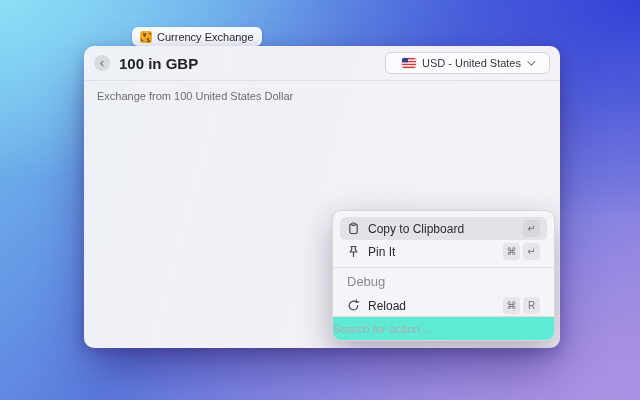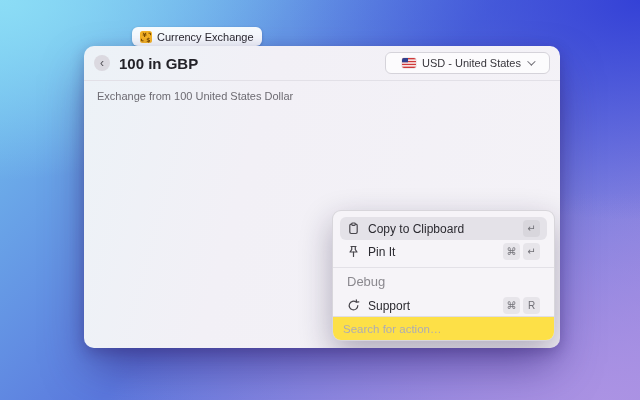--- a/index.html
+++ b/index.html
@@ -77,22 +77,22 @@
   .keys { margin-left:auto; display:flex; gap:3px; }
   .key {
     min-width:17px; height:17px; padding:0 3px; border-radius:4px; background:#e7e5ea;
     display:flex; align-items:center; justify-content:center;
     font-size:10px; color:#717077; font-weight:500;
   }
   .action-row.selected .key { background:#d8d6dc; }
   .panel-divider { height:1px; background:#e3e1e7; margin:4px -7px 3px; }
   .panel-section-label { font-size:13px; color:#8b898f; padding:3px 7px 5px; }
   .panel-footer {
-    height:24px; border-top:1px solid #e0dee4; display:flex; align-items:center; padding:0 10px;
-    background:#fde047;
+    height:24px; border-top:1px solid #e0dee4; display:flex; align-items:center; padding:0 0;
+    background:#5eead4;
   }
   .panel-footer input {
     border:none; outline:none; background:transparent; width:100%;
     font-family:inherit; font-size:11.5px; color:#4a484e;
   }
   .panel-footer input::placeholder { color:#aeacb3; }
   .a-icon { flex:none; display:flex; align-items:center; justify-content:center; }
 </style>
 </head>
 <body>
@@ -172,21 +172,21 @@
 
       <div class="panel-section-label">Debug</div>
 
       <div class="action-row">
         <span class="a-icon">
           <svg width="13" height="13" viewBox="0 0 13 13" fill="none" stroke="#48464c" stroke-width="1.2" stroke-linecap="round" stroke-linejoin="round">
             <path d="M10.8 6.5a4.3 4.3 0 1 1-1.7-3.4"></path>
             <path d="M9.3 0.9l0.3 2.3 2.2-0.4"></path>
           </svg>
         </span>
-        <span class="action-label">Support</span>
+        <span class="action-label">Reload</span>
         <span class="keys">
           <span class="key">⌘</span>
           <span class="key">R</span>
         </span>
       </div>
 
       <div class="action-row">
         <span class="a-icon">
           <svg width="13" height="13" viewBox="0 0 13 13" fill="none" stroke="#48464c" stroke-width="1.2" stroke-linecap="round" stroke-linejoin="round">
             <path d="M1.5 3.2c0-.7.5-1.2 1.2-1.2h2.2l1.2 1.3h4.2c.7 0 1.2.5 1.2 1.2v5c0 .7-.5 1.2-1.2 1.2H2.7c-.7 0-1.2-.5-1.2-1.2z"></path>

